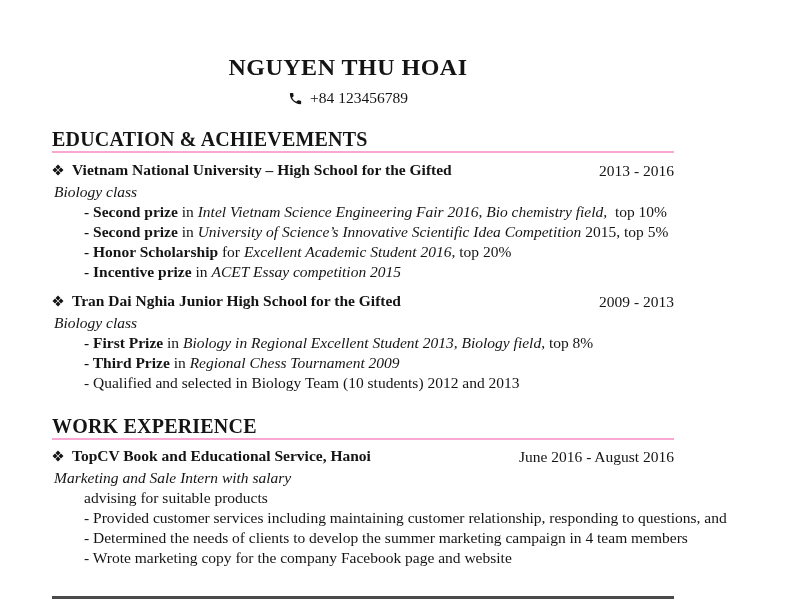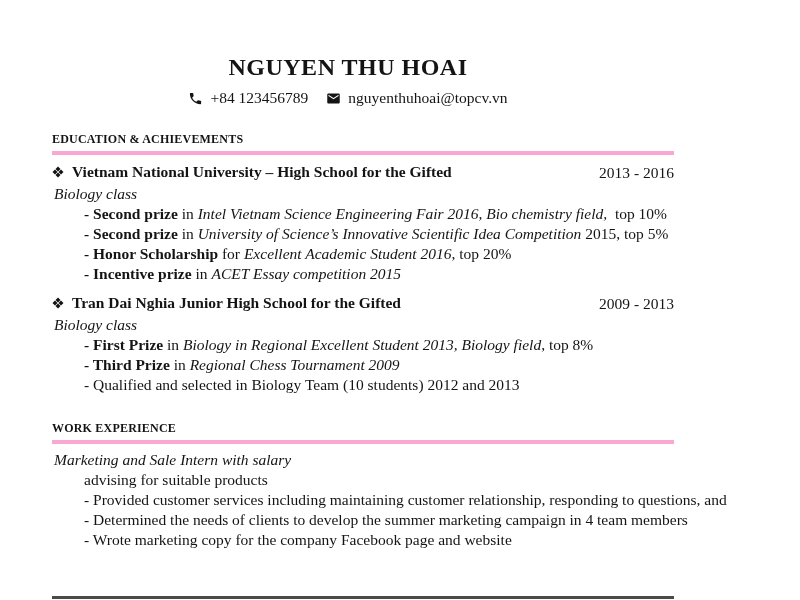--- a/index.html
+++ b/index.html
@@ -19,22 +19,22 @@
     margin-top: 7px; font-size: 15.5px; line-height: 20px;
     display: flex; justify-content: center; align-items: center; gap: 18px;
   }
   .contact-group { display: flex; align-items: center; gap: 7px; }
   .cicon { display: inline-flex; }
   .cicon svg { width: 15px; height: 15px; fill: #141414; }
 
   
   .sections { margin: 0 22px 0 52px; }
   .section-title {
-    margin-top: 22px; font-size: 12px; font-weight: bold; line-height: 18px;
-    letter-spacing: .2px; padding-bottom: 3px; border-bottom: 4px solid #f9a8d4;
+    margin-top: 22px; font-size: 20px; font-weight: bold; line-height: 18px;
+    letter-spacing: .2px; padding-bottom: 3px; border-bottom: 2px solid #f9a8d4;
     white-space: pre;
   }
   .entry { margin-top: 7px; }
   .entry + .entry { margin-top: 9px; }
   .sections section:nth-child(2) .section-title { margin-top: 24px; }
   .sections section:nth-child(2) .entry { margin-top: 6px; }
 
   .entry-head { display: flex; justify-content: space-between; align-items: baseline; font-size: 15.5px; line-height: 20px; }
   .entry-left { display: flex; align-items: center; }
   .bullet { display: inline-flex; margin-right: 8px; }
@@ -58,28 +58,20 @@
   <div class="header">
     <div class="name">NGUYEN THU HOAI</div>
     <div class="contact">
       <span class="contact-group">
         <span class="cicon">
           <svg viewBox="0 0 24 24">
               <path d="M6.62 10.79c1.44 2.83 3.76 5.14 6.59 6.59l2.2-2.2c.27-.27.67-.36 1.02-.24 1.12.37 2.33.57 3.57.57.55 0 1 .45 1 1V20c0 .55-.45 1-1 1-9.39 0-17-7.61-17-17 0-.55.45-1 1-1h3.5c.55 0 1 .45 1 1 0 1.25.2 2.45.57 3.57.11.35.03.74-.25 1.02l-2.2 2.2z"></path>
             </svg>
         </span>
         <span>+84 123456789</span>
-      </span>
-      <span class="contact-group">
-        <span class="cicon">
-          <svg viewBox="0 0 24 24">
-              <path d="M20 4H4c-1.1 0-2 .9-2 2v12c0 1.1.9 2 2 2h16c1.1 0 2-.9 2-2V6c0-1.1-.9-2-2-2zm0 4l-8 5-8-5V6l8 5 8-5v2z"></path>
-            </svg>
-        </span>
-        <span>nguyenthuhoai@topcv.vn</span>
       </span>
     </div>
   </div>
 
   <div class="sections">
       <section class="section">
         <div class="section-title">EDUCATION &amp; ACHIEVEMENTS</div>
         <div class="entry">
           <div class="entry-head">
             <span class="entry-left">
@@ -116,20 +108,31 @@
           <div class="items">
             <div class="line"><span class="seg-b">- First Prize</span><span class="seg-r"> in </span><span class="seg-i">Biology in Regional Excellent Student 2013, Biology field</span><span class="seg-r">, top 8%</span></div>
             <div class="line"><span class="seg-b">- Third Prize</span><span class="seg-r"> in </span><span class="seg-i">Regional Chess Tournament 2009</span></div>
             <div class="line"><span class="seg-r">- Qualified and selected in Biology Team (10 students) 2012 and 2013</span></div>
           </div>
         </div>
       </section>
       <section class="section">
         <div class="section-title">WORK EXPERIENCE</div>
         <div class="entry">
+          <div class="entry-head">
+            <span class="entry-left">
+              <span class="bullet">
+                <svg viewBox="0 0 24 24">
+                  <path d="M12 1l5 5-5 5-5-5z M18 7l5 5-5 5-5-5z M12 13l5 5-5 5-5-5z M6 7l5 5-5 5-5-5z"></path>
+                </svg>
+              </span>
+              <span class="entry-heading">TopCV Book and Educational Service, Hanoi</span>
+            </span>
+            <span class="entry-date">June 2016 - August 2016</span>
+          </div>
           <div class="entry-sub">Marketing and Sale Intern with salary</div>
           <div class="items">
             <div class="line"><span class="seg-r">advising for suitable products</span></div>
             <div class="line"><span class="seg-r">- Provided customer services including maintaining customer relationship, responding to questions, and</span></div>
             <div class="line"><span class="seg-r">- Determined the needs of clients to develop the summer marketing campaign in 4 team members</span></div>
             <div class="line"><span class="seg-r">- Wrote marketing copy for the company Facebook page and website</span></div>
           </div>
         </div>
       </section>
     </div>

